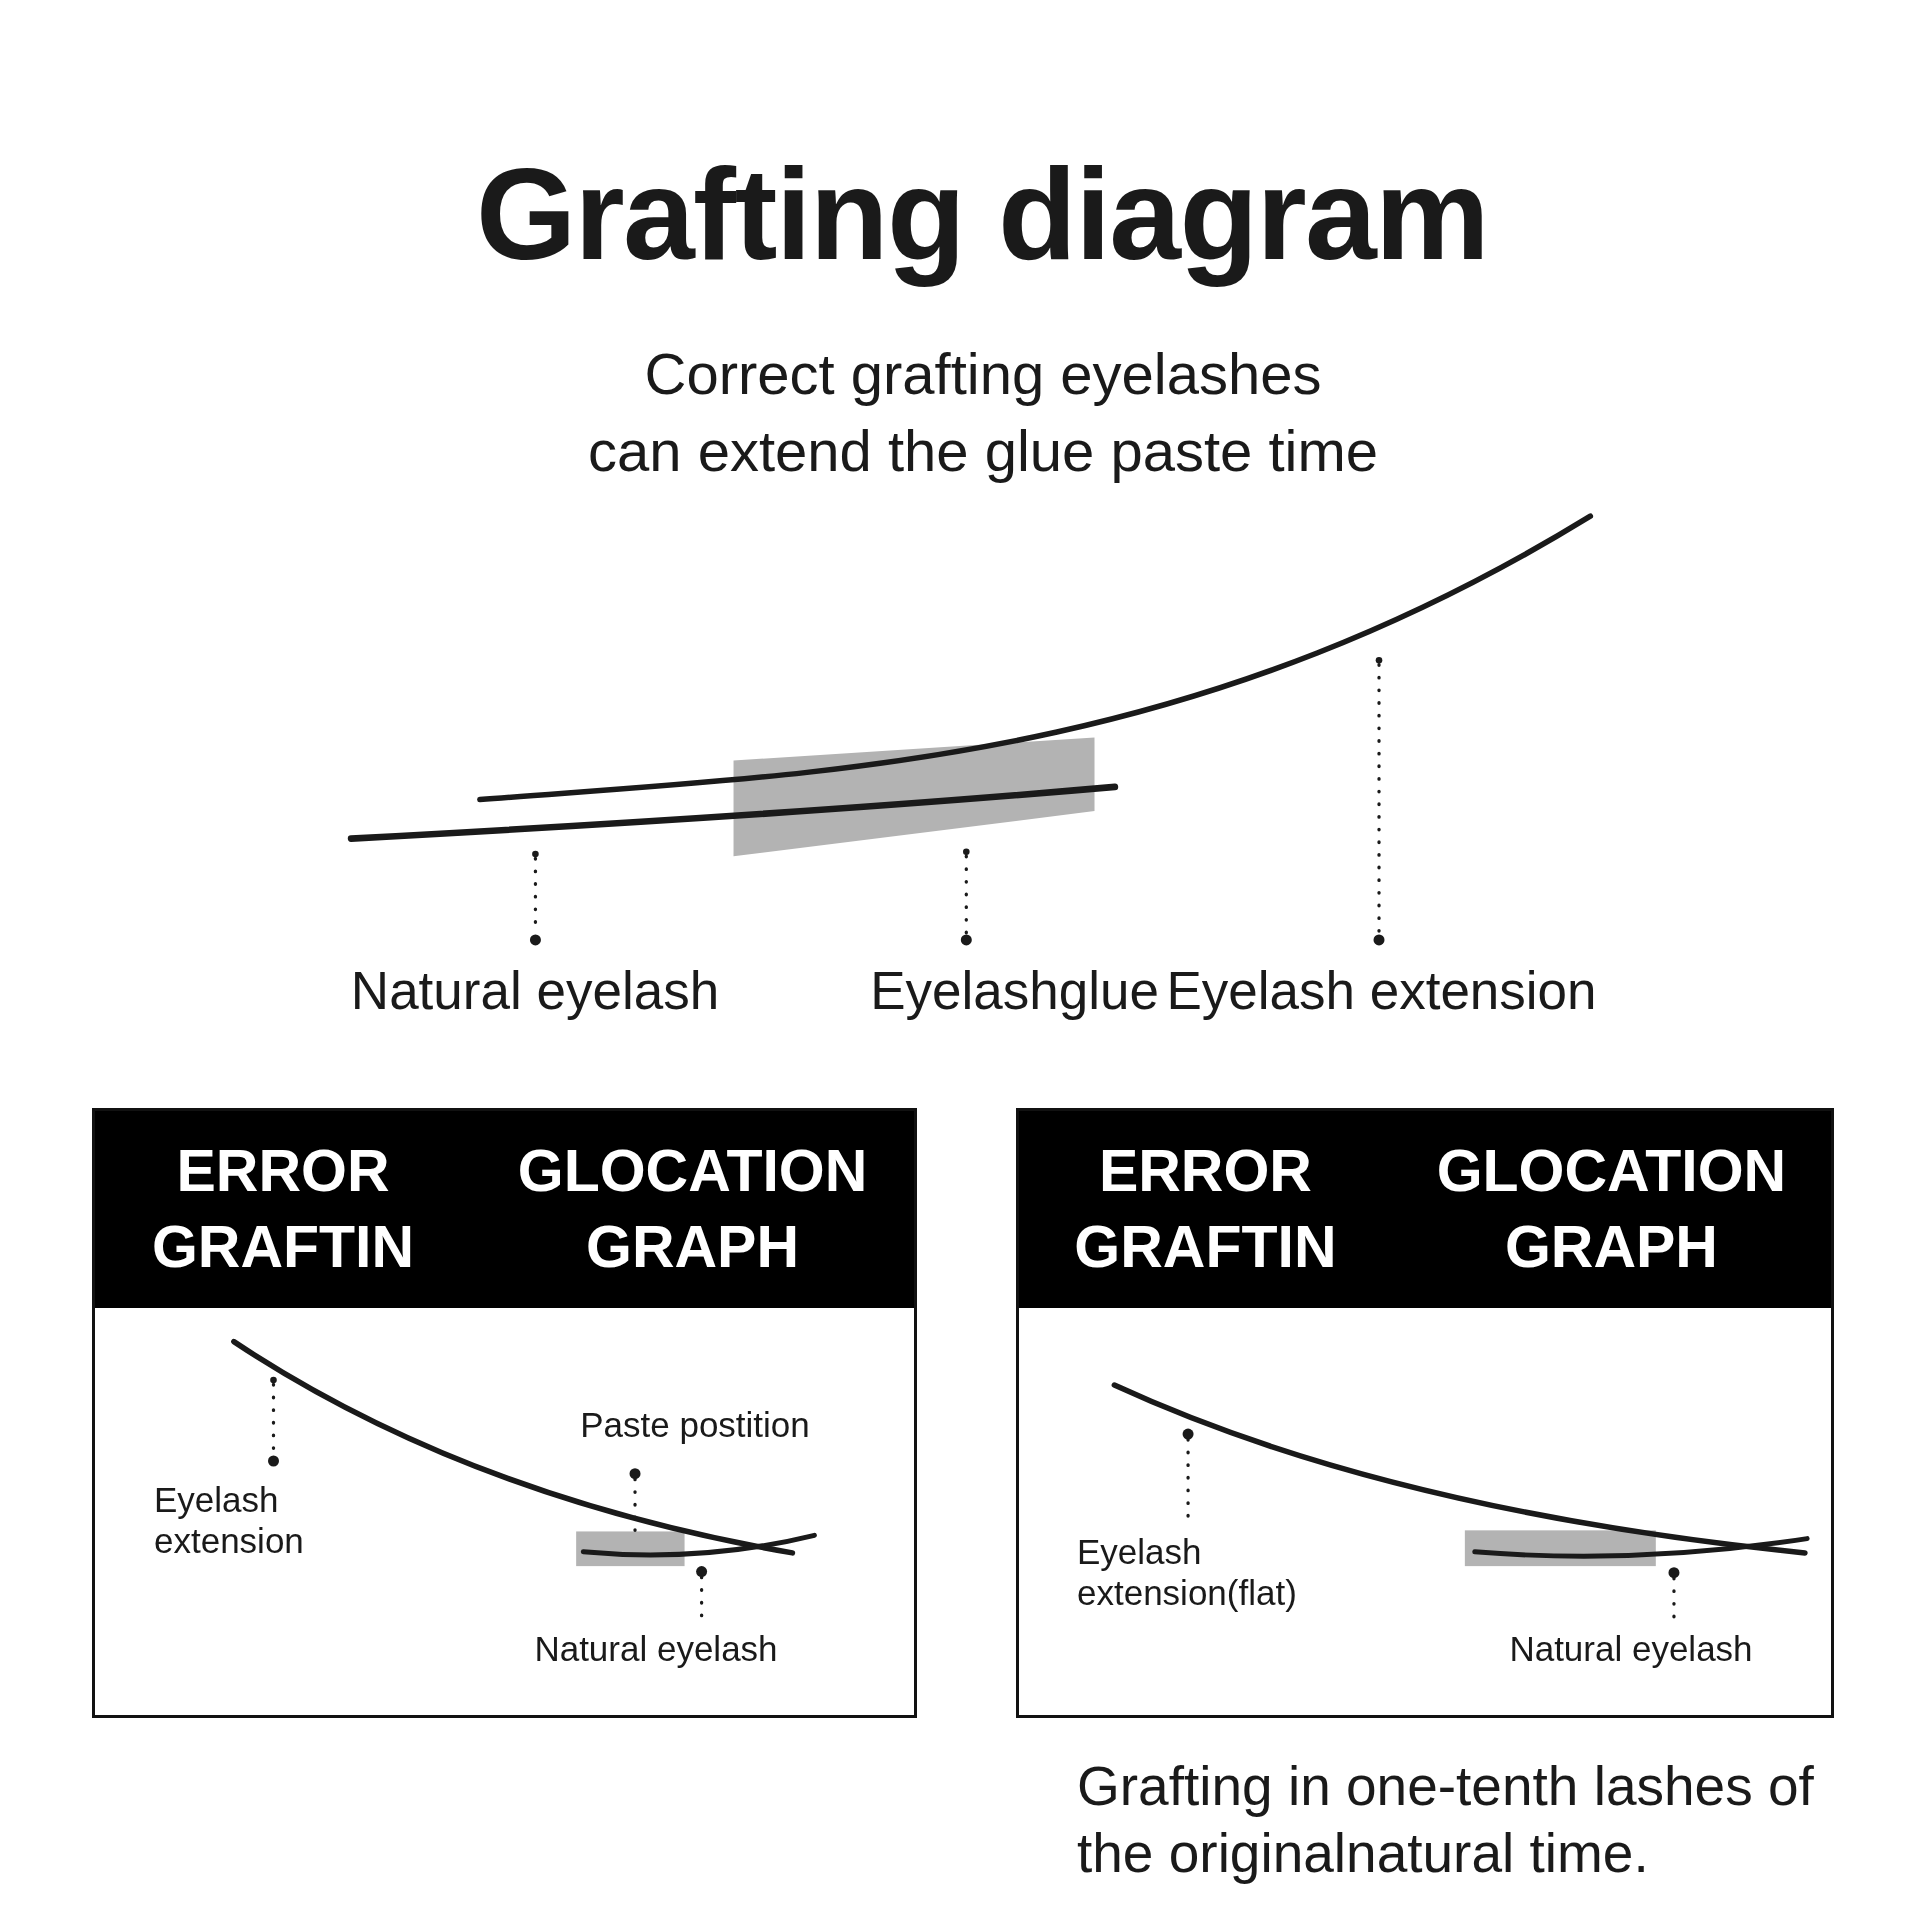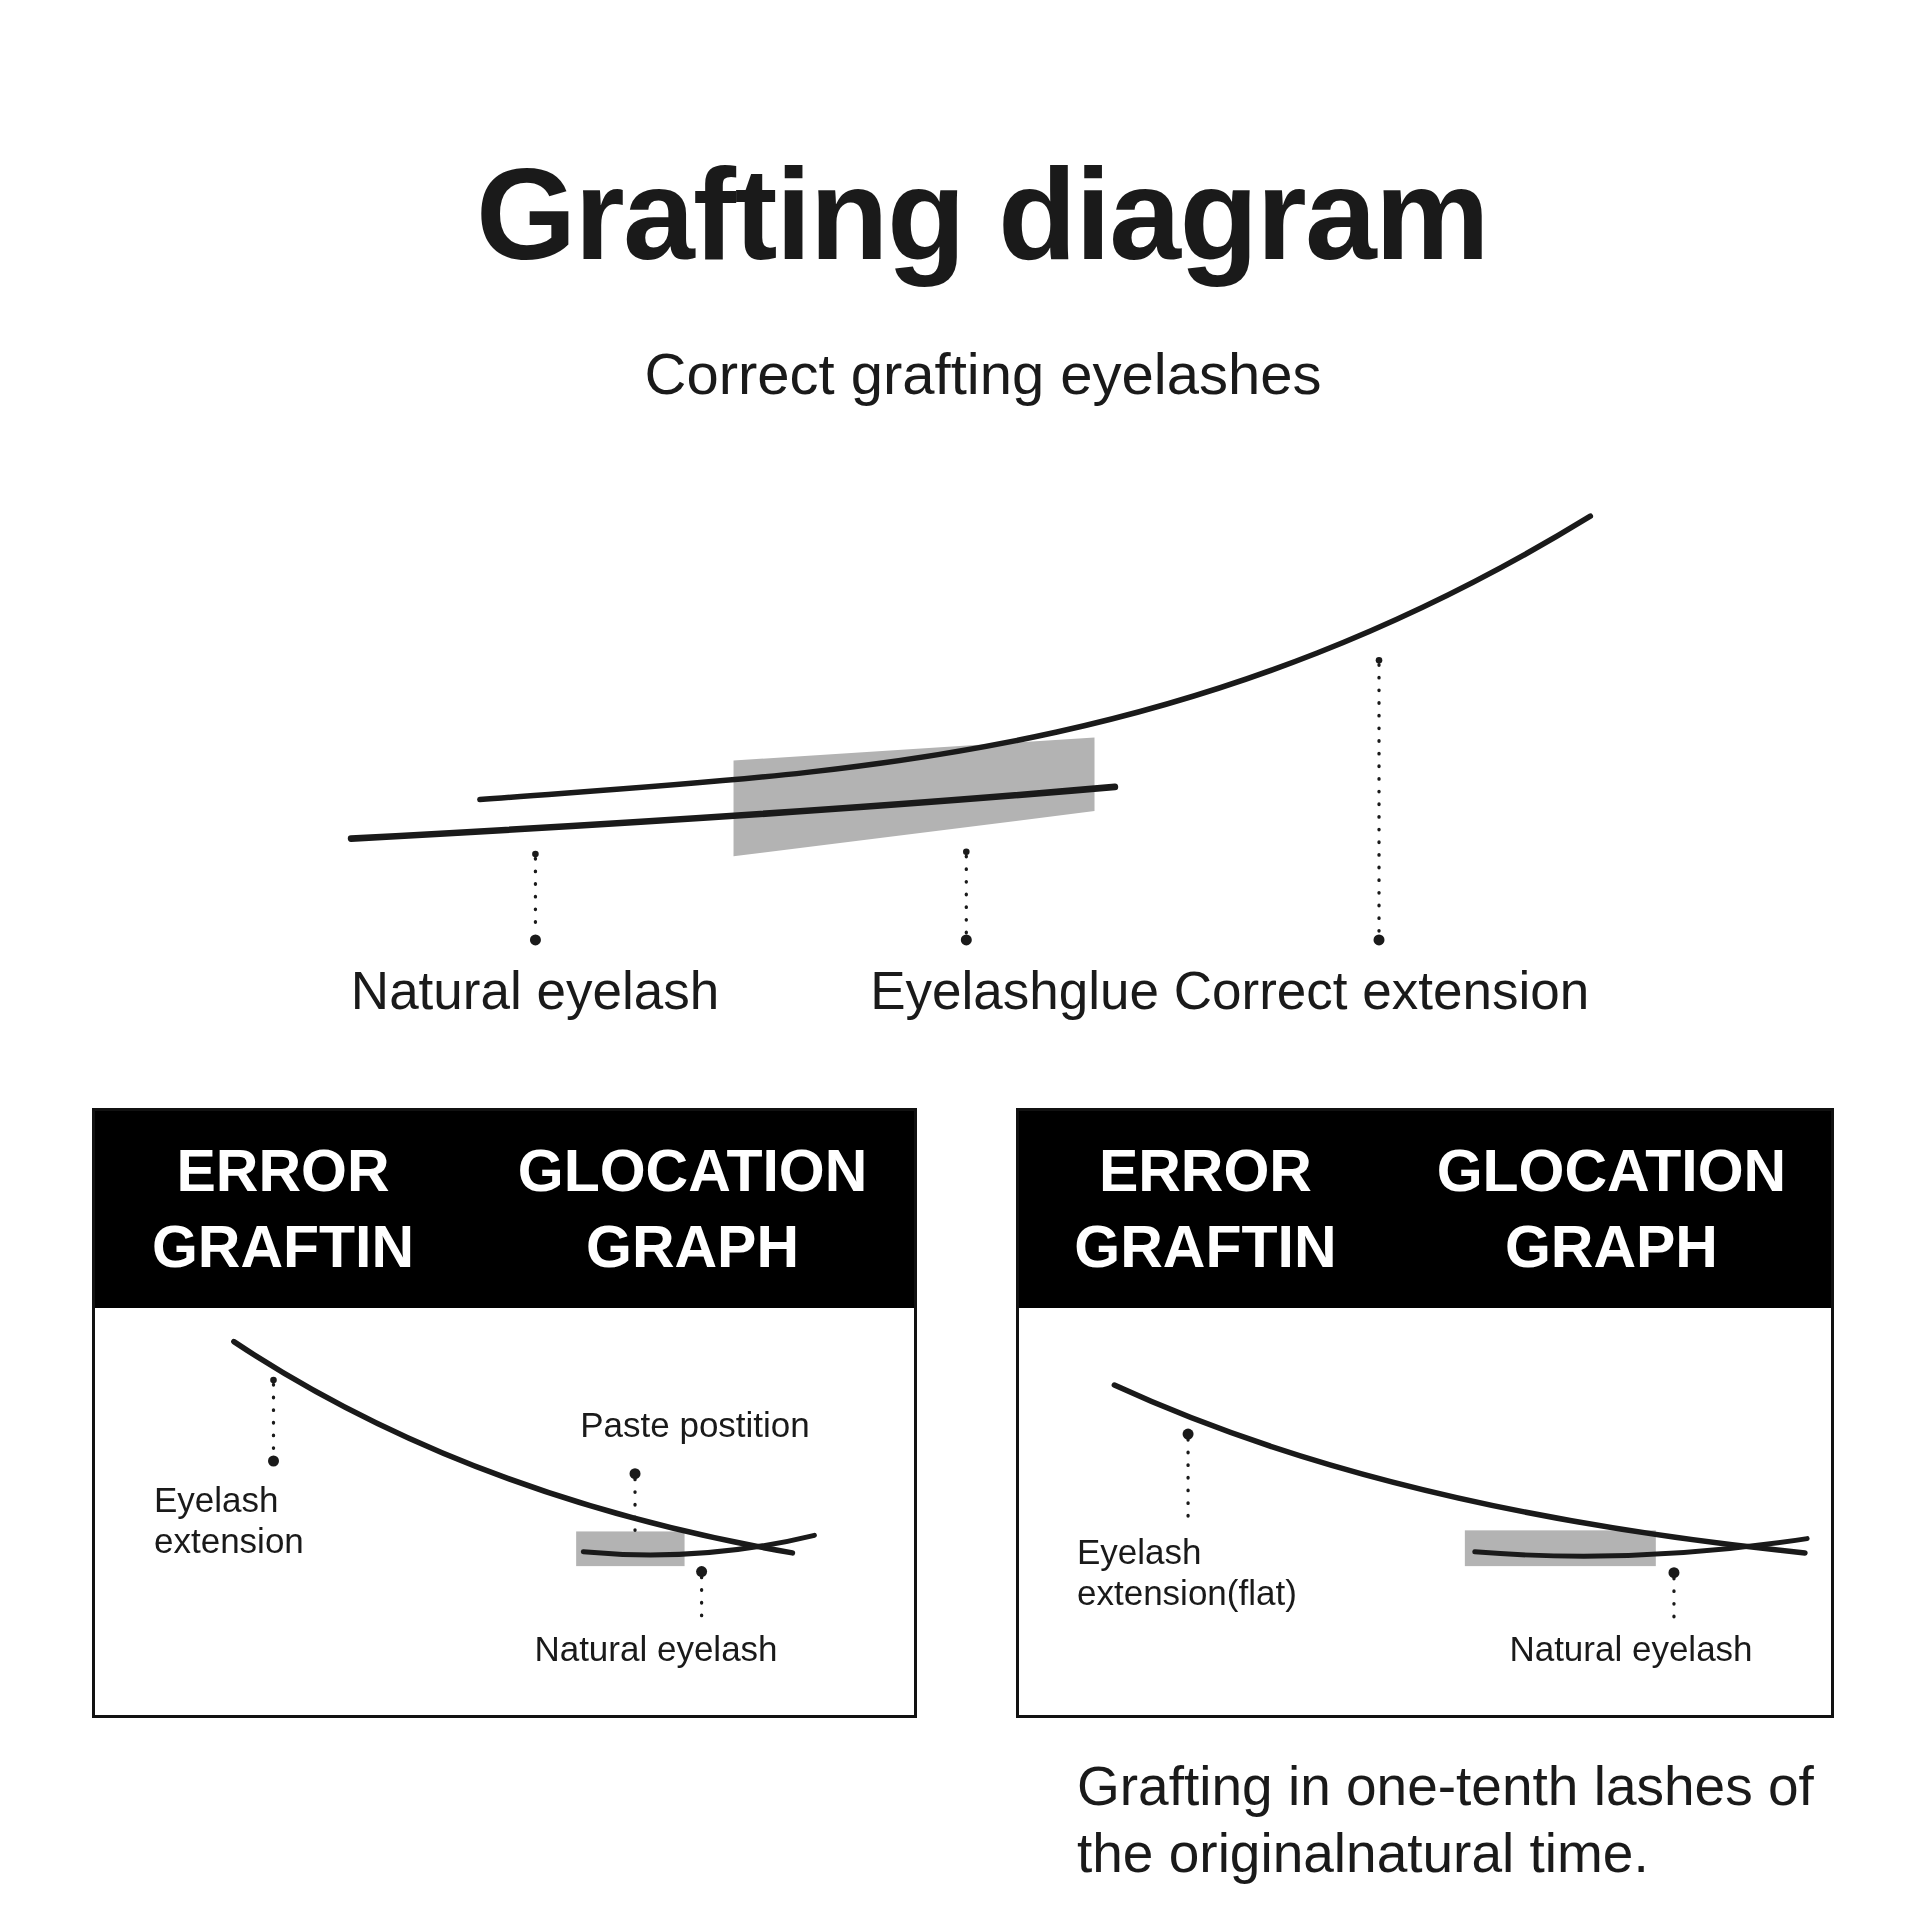--- a/index.html
+++ b/index.html
@@ -122,25 +122,26 @@
 
     <circle cx="3042" cy="2858" r="10" fill="#1a1a1a"></circle>
     <line x1="3042" y1="2868" x2="3042" y2="2945" stroke="#1a1a1a" stroke-width="6" stroke-dasharray="1 22" stroke-linecap="round"></line>
   </g>
 </svg>
 
 <h1 class="abs title">Grafting diagram</h1>
 
 <div class="abs subtitle">
   <div>Correct grafting eyelashes</div>
+  <div>can extend the glue paste time</div>
 </div>
 
 <div class="abs mlabel" style="left:315px; top:962px; width:440px;">Natural eyelash</div>
 <div class="abs mlabel" style="left:774px; top:962px; width:385px;text-align:right;">Eyelashglue</div>
-<div class="abs mlabel" style="left:1134px; top:962px; width:495px;">Correct extension</div>
+<div class="abs mlabel" style="left:1134px; top:962px; width:495px;">Eyelash extension</div>
 
 <div class="abs panel" style="left:92px; top:1108px; width:825px; height:610px;">
   <div class="panel-header">
     <div>ERROR GRAFTIN</div>
     <div>GLOCATION GRAPH</div>
   </div>
 </div>
 
 <div class="abs plabel" style="left:475px; top:1404px; width:440px; text-align:center;">Paste postition</div>
 <div class="abs plabel" style="left:154px; top:1479px;">

